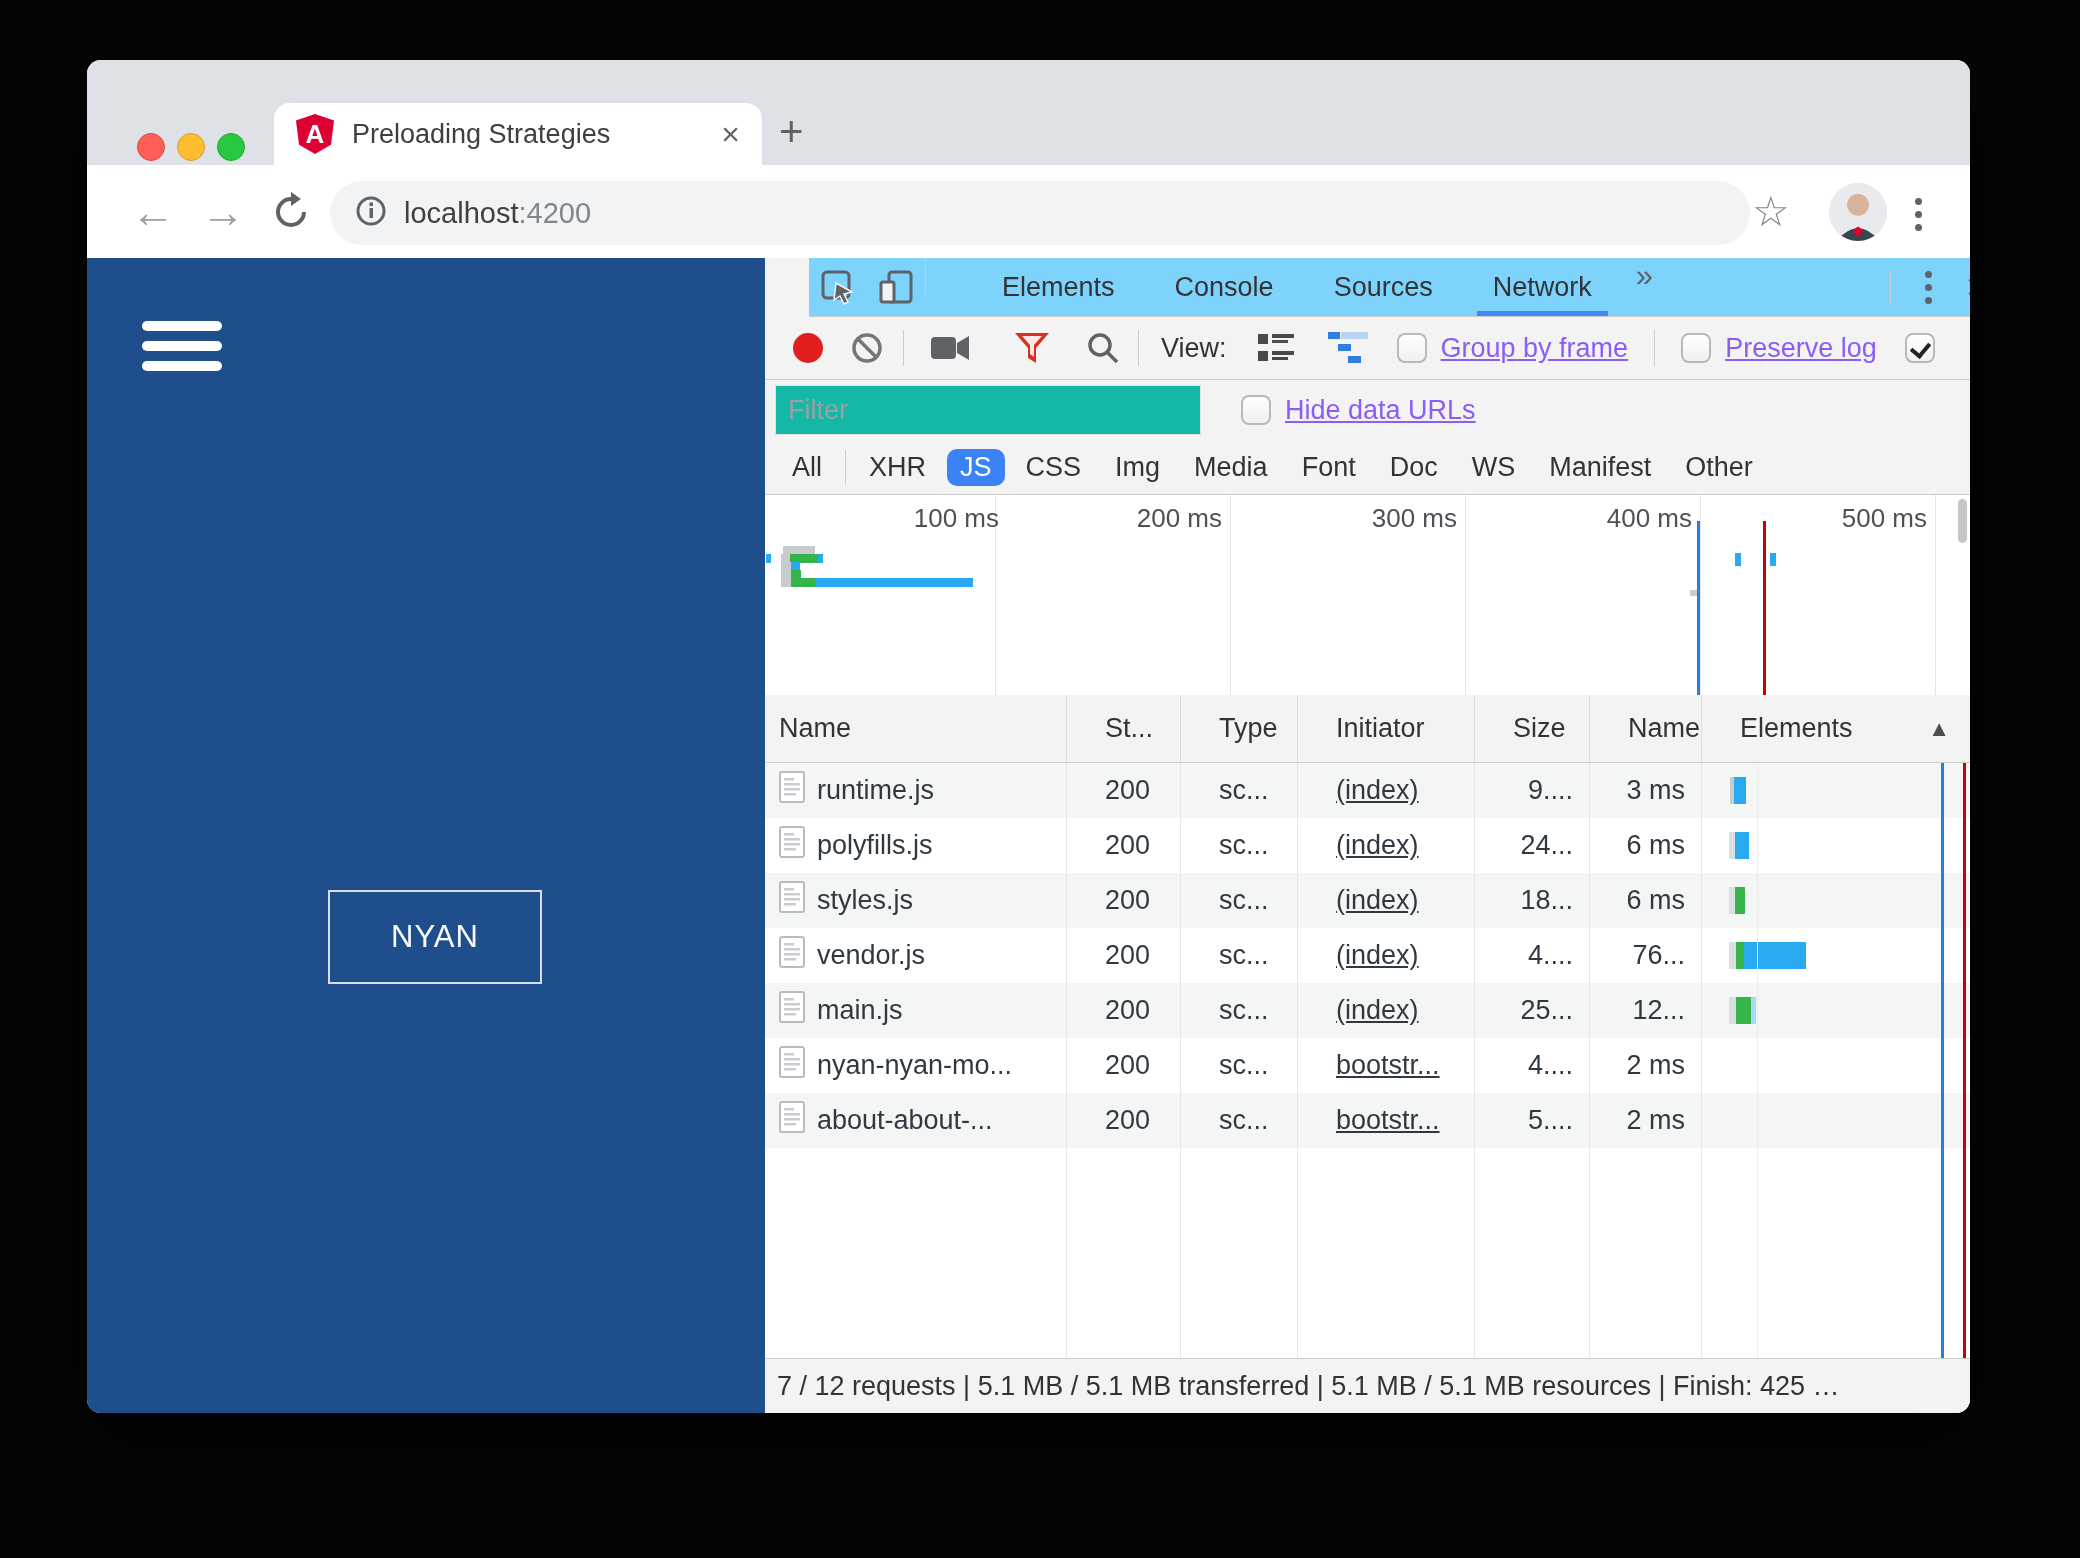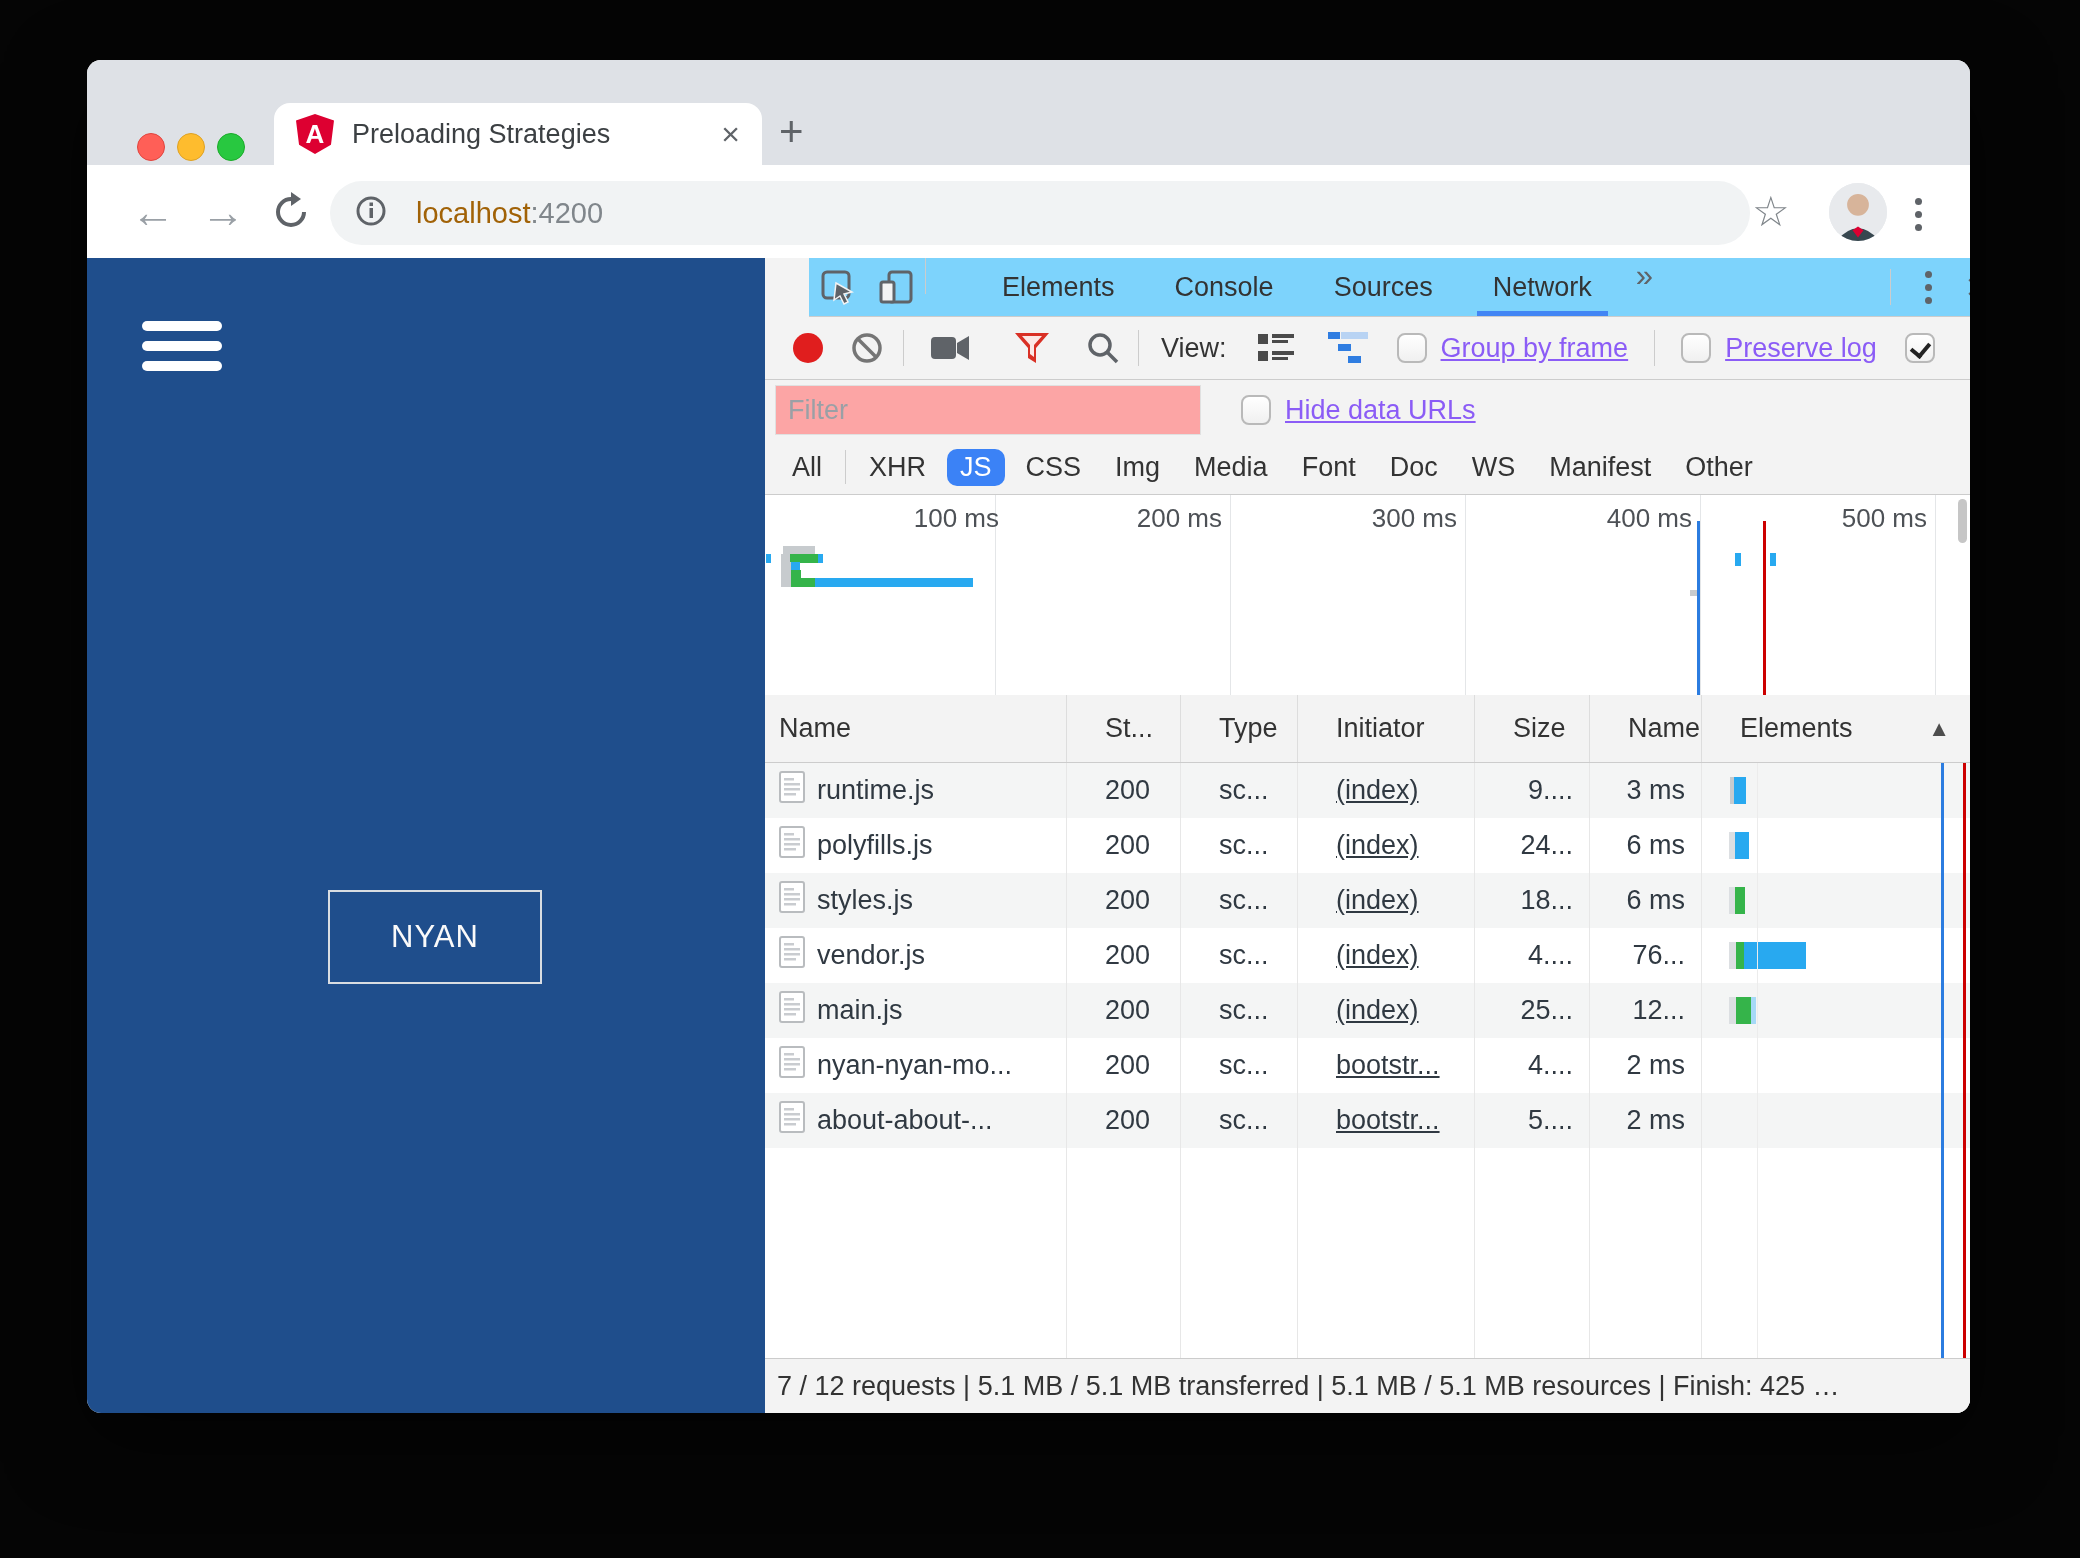--- a/index.html
+++ b/index.html
@@ -24,21 +24,21 @@
   .tab-close{font-size:32px;color:#5f6368;margin-left:12px;}
   .newtab{position:absolute;left:692px;top:48px;font-size:42px;color:#5f6368;font-weight:300;}
 
   
   .btoolbar{position:absolute;left:0;top:105px;width:100%;height:93px;background:#fff;
             border-bottom:1px solid #dfe1e5;}
   .nav-ico{position:absolute;top:0;height:93px;display:flex;align-items:center;justify-content:center;
            font-size:44px;color:#9aa0a6;width:56px;}
   .urlbar{position:absolute;left:243px;top:16px;width:1420px;height:64px;background:#f1f3f4;
           border-radius:32px;display:flex;align-items:center;padding:0 24px;box-sizing:border-box;}
-  .url-host{font-size:29px;color:#a16207;margin-left:28px;}
+  .url-host{font-size:29px;color:#404040;margin-left:16px;}
   .url-port{font-size:29px;color:#80868b;}
   .star{position:absolute;left:1665px;top:0;height:93px;display:flex;align-items:center;font-size:42px;color:#80868b;}
   .avatar{position:absolute;left:1742px;top:18px;width:58px;height:58px;border-radius:50%;overflow:hidden;background:#e8eaed;}
   .kebab{display:flex;flex-direction:column;gap:6px;align-items:center;}
   .kebab i{width:7px;height:7px;border-radius:50%;background:#5f6368;display:block;}
   .browser-kebab{position:absolute;left:1828px;top:33px;}
 
   
   .content{position:absolute;left:0;top:198px;width:100%;height:1155px;}
   .page{position:absolute;left:0;top:0;width:678px;height:100%;background:#1f4e8c;}
@@ -68,21 +68,21 @@
   .tbgap{flex:0 0 auto;display:flex;align-items:center;justify-content:center;}
   .view-label{margin:0 16px 0 22px;color:#333;}
   .cbox{width:30px;height:30px;border-radius:8px;background:linear-gradient(#fff,#f0f0f0);
         border:2px solid #b9b9b9;box-sizing:border-box;flex:0 0 auto;position:relative;}
   .cbox.checked::after{content:"";position:absolute;left:7px;top:4px;width:9px;height:14px;
         border:solid #222;border-width:0 4px 4px 0;transform:rotate(40deg);}
   .cb-label{margin-left:14px;color:#8b5cf6;text-decoration:underline;}
 
   .dt-filterrow{position:absolute;left:0;top:122px;width:100%;height:60px;background:#f3f3f3;
                 display:flex;align-items:center;padding-left:10px;box-sizing:border-box;}
-  .dt-filter-input{width:400px;height:48px;border:1px solid #e0e0e0;background:#fca5a5;font-size:27px;
+  .dt-filter-input{width:400px;height:48px;border:1px solid #e0e0e0;background:#14b8a6;font-size:27px;
                    color:#333;padding:0 12px;font-family:"Liberation Sans",sans-serif;outline:none;}
   .dt-filter-input::placeholder{color:#9aa0a6;}
 
   .dt-typerow{position:absolute;left:0;top:182px;width:100%;height:55px;background:#f3f3f3;
               border-bottom:1px solid #ccc;display:flex;align-items:center;padding-left:14px;box-sizing:border-box;}
   .typef{padding:3px 13px;margin-right:8px;color:#333;border-radius:10px;}
   .typef.active{background:#3b82f6;color:#fff;}
   .typef-sep{width:1px;height:34px;background:#ccc;margin:0 10px 0 2px;}
 
   .dt-overview{position:absolute;left:0;top:237px;width:100%;height:200px;background:#fff;

